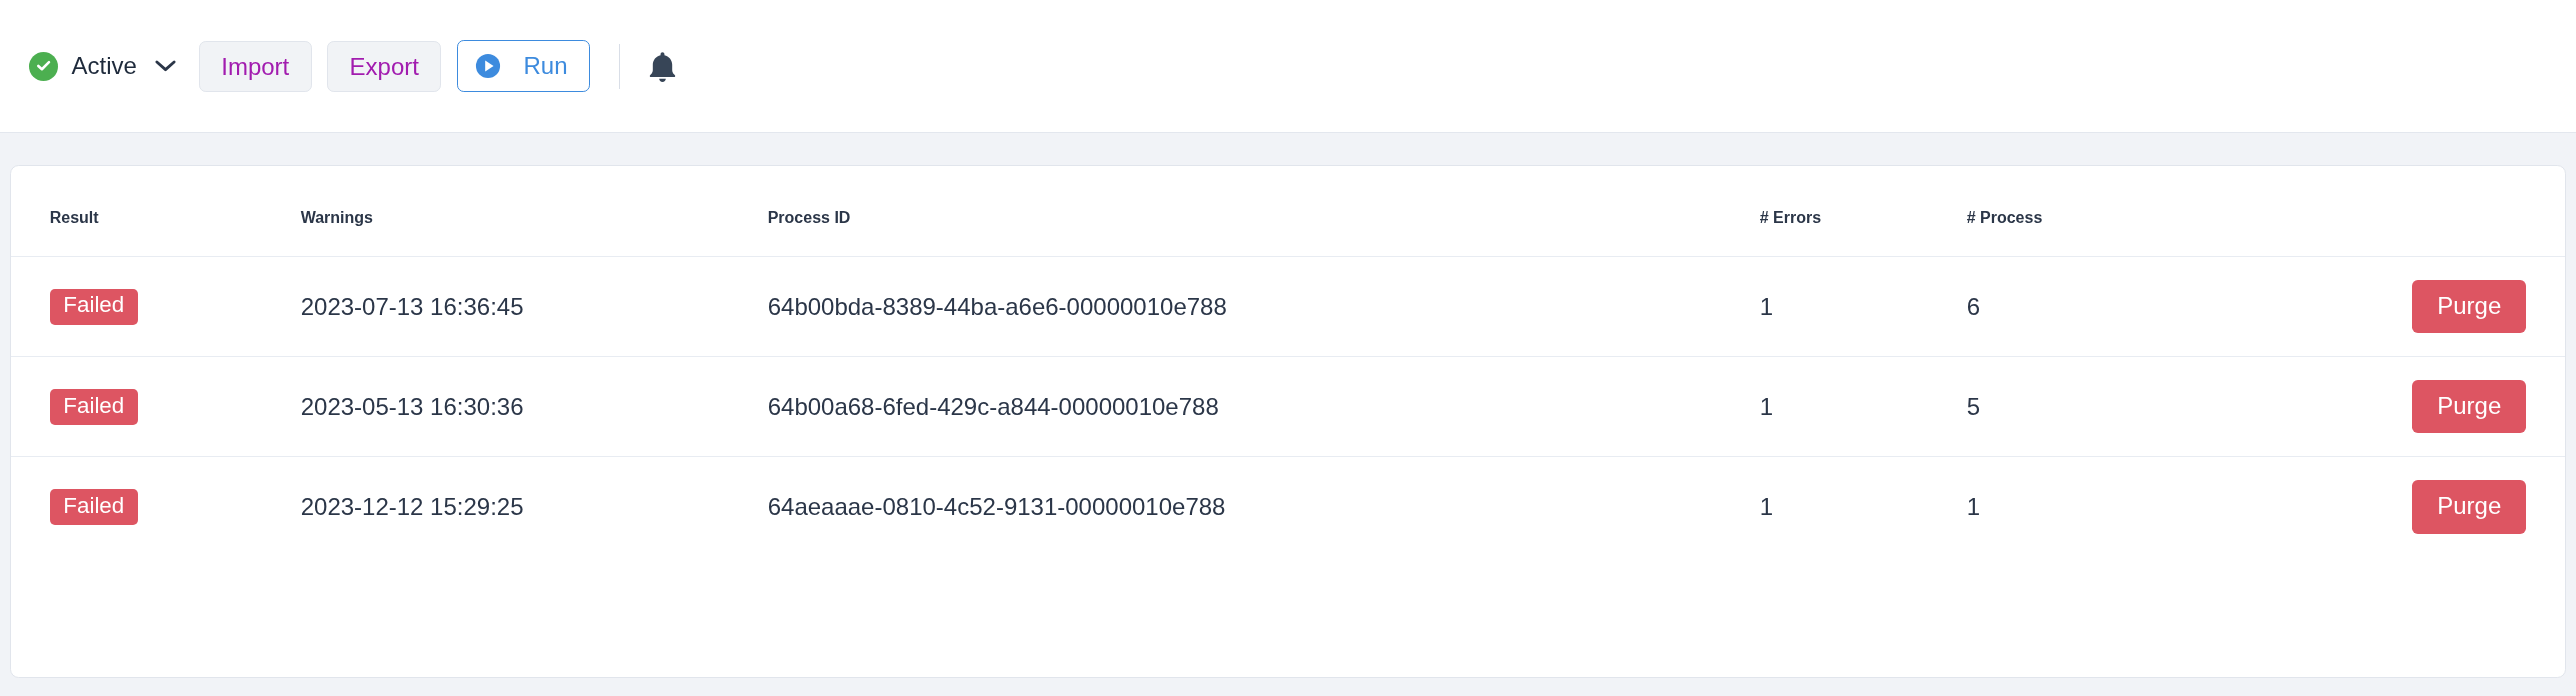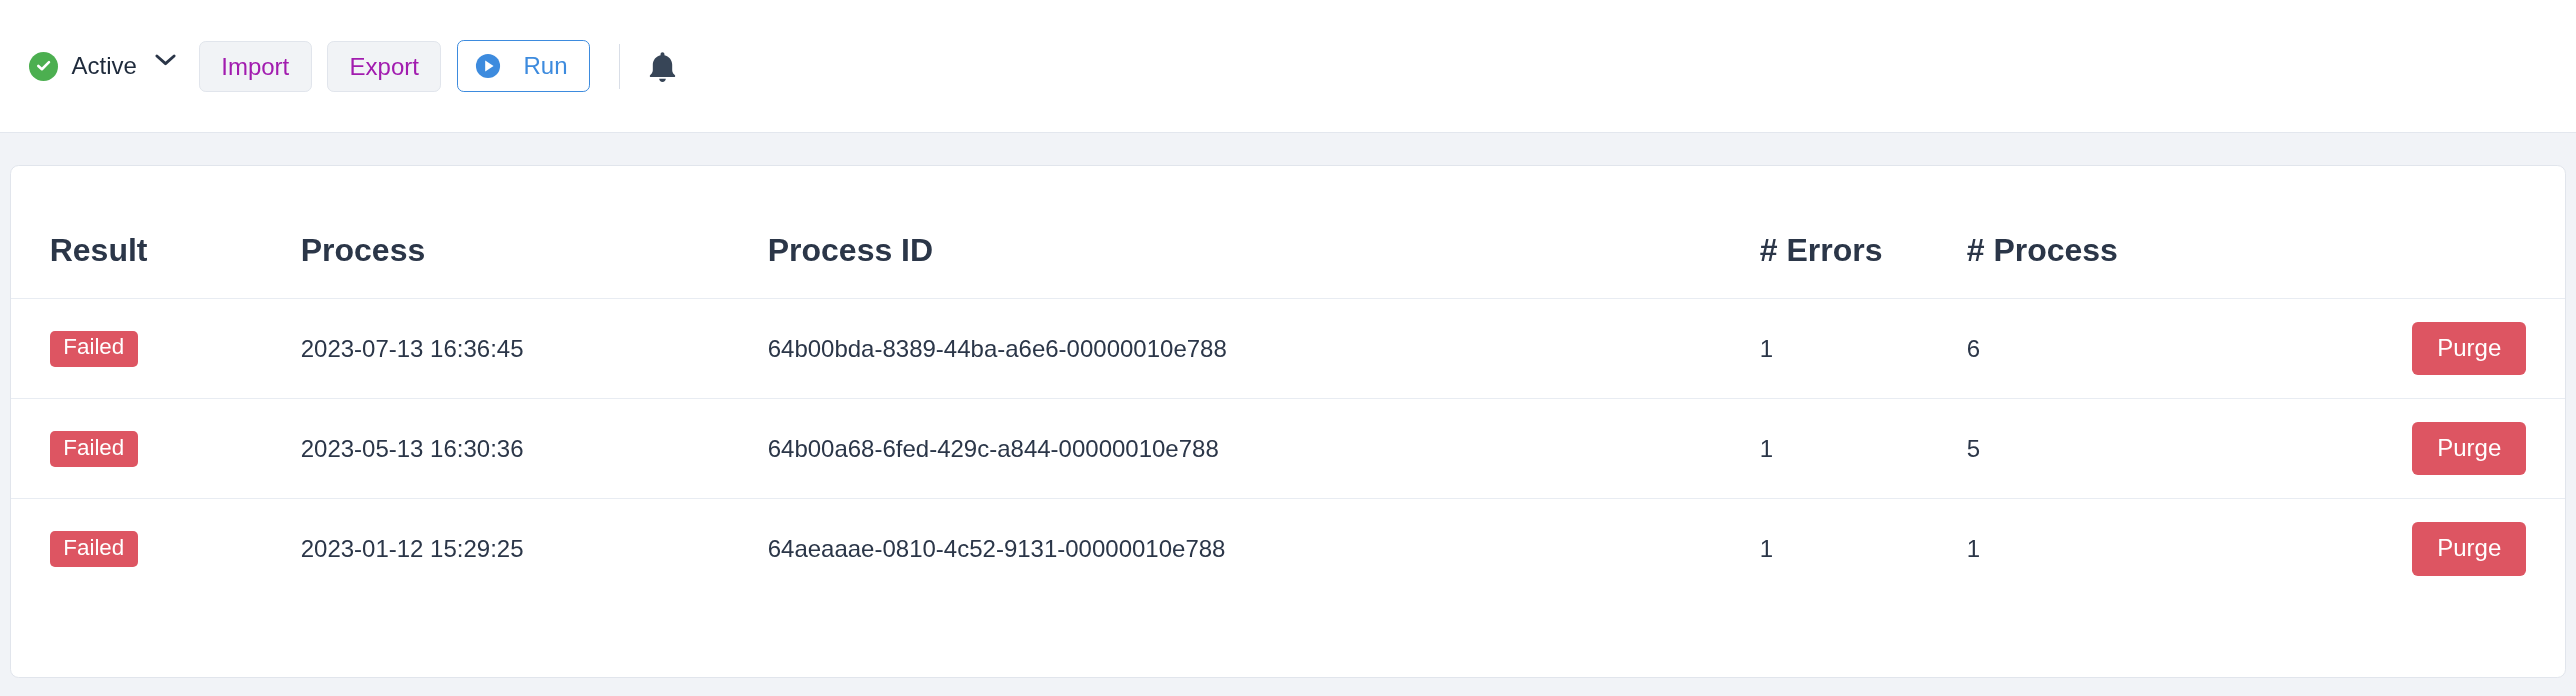--- a/index.html
+++ b/index.html
@@ -36,21 +36,21 @@
 
   .toolbar {
     display: flex;
     align-items: center;
     gap: 0px;
   }
 
   
   .status-group {
     display: flex;
-    align-items: flex-start;
+    align-items: center;
     gap: 13.6px;
     margin-right: 21.4px;
     cursor: pointer;
   }
   .status-check {
     width: 29px;
     height: 29px;
     border-radius: 50%;
     background: #4caf50;
     display: flex;
@@ -135,24 +135,24 @@
     box-sizing: border-box;
     overflow: hidden;
   }
   table.log-table {
     width: 100%;
     border-collapse: collapse;
     table-layout: fixed;
   }
   table.log-table th {
     text-align: left;
-    font-size: 32px;
+    font-size: 16px;
     font-weight: bold;
     color: #2b3648;
-    padding: 66px 0 29px 0;
+    padding: 43px 0 29px 0;
     white-space: nowrap;
   }
   table.log-table td {
     font-size: 24px;
     color: #2b3648;
     padding: 23px 0;
     border-top: 1px solid #e8ecf2;
     vertical-align: middle;
     white-space: nowrap;
   }
@@ -238,21 +238,21 @@
 
   </div>
 </div>
 
 <div class="content">
   <div class="card">
     <table class="log-table">
       <thead>
         <tr>
           <th class="col-result">Result</th>
-          <th class="col-datetime">Process</th>
+          <th class="col-datetime">Warnings</th>
           <th class="col-pid">Process ID</th>
           <th class="col-errors"># Errors</th>
           <th class="col-warnings"># Process</th>
           <th class="col-action"></th>
         </tr>
       </thead>
       <tbody>
 
         <tr>
           <td class="col-result">
@@ -277,21 +277,21 @@
           <td class="col-warnings">5</td>
           <td class="col-action purge-cell">
             <button class="btn-purge">Purge</button>
           </td>
         </tr>
 
         <tr>
           <td class="col-result">
             <span class="badge">Failed</span>
           </td>
-          <td class="col-datetime">2023-01-12 15:29:25</td>
+          <td class="col-datetime">2023-12-12 15:29:25</td>
           <td class="col-pid mono">64aeaaae-0810-4c52-9131-00000010e788</td>
           <td class="col-errors">1</td>
           <td class="col-warnings">1</td>
           <td class="col-action purge-cell">
             <button class="btn-purge">Purge</button>
           </td>
         </tr>
 
       </tbody>
     </table>

